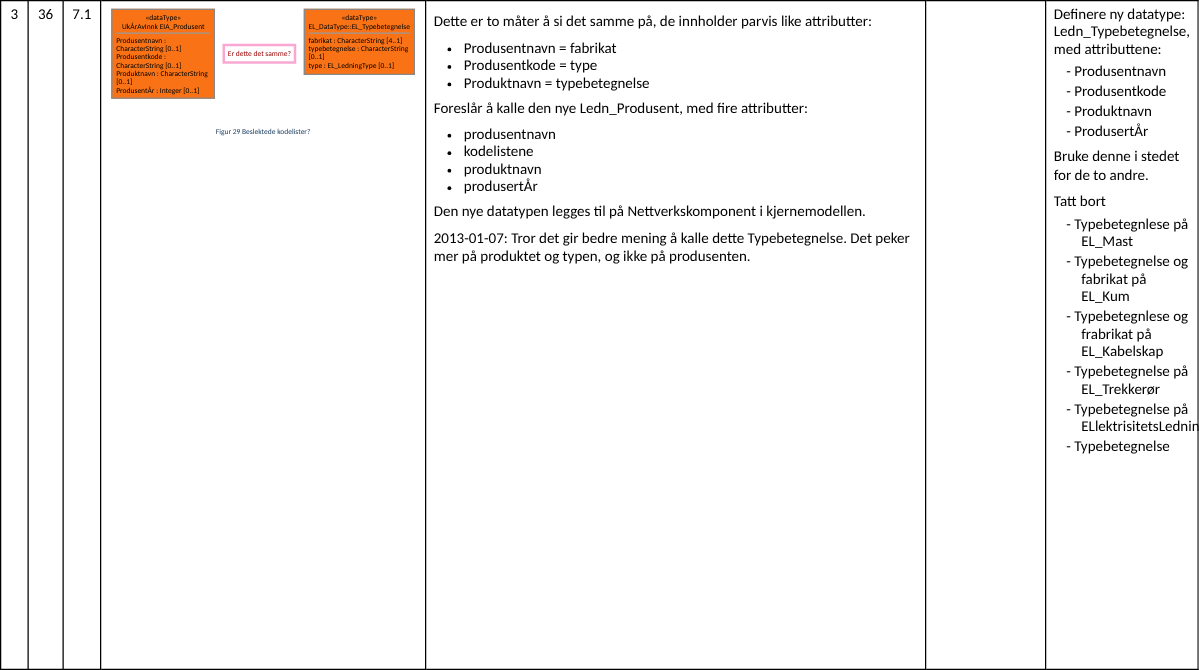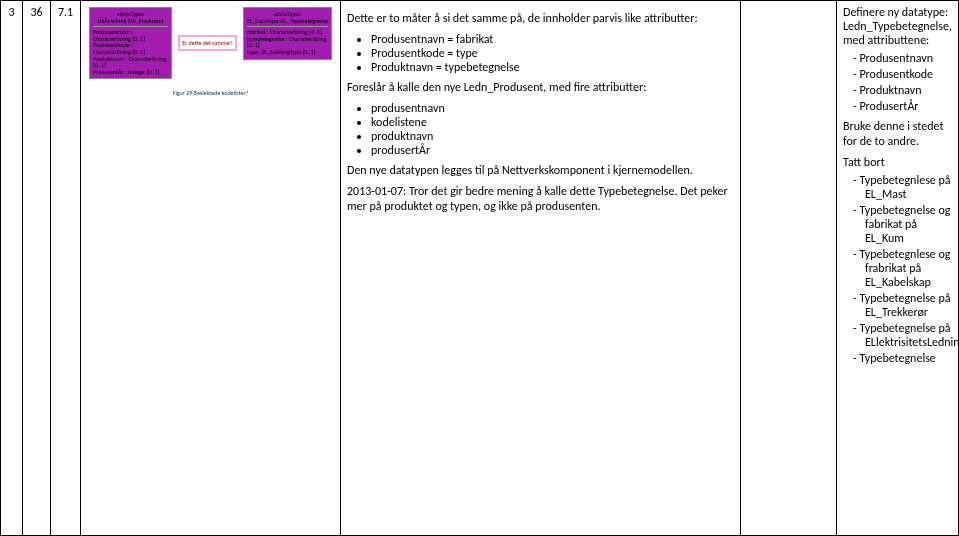--- a/index.html
+++ b/index.html
@@ -14,24 +14,24 @@
   .c4 { width:400px; }
   .c5 { width:96px; }
   .c6 { }
   .notop { border-top:none; }
   ul.bullets { list-style: disc; margin:0 0 4px 24px; padding:0; }
   ul.dashes { list-style:none; margin:4px 0 4px 10px; padding:0; }
   ul.dashes li { text-indent:-12px; padding-left:12px; margin-bottom:2px; }
   ul.dashes li::before { content:"- "; }
   .para { margin:6px 0; line-height:1.25; }
   .fig { width:100%; height:auto; }
-  .figbox { border:1px solid #888; background:#a21caf; padding:3px; font-size:6px; line-height:1.1; margin:2px; }
+  .figbox { border:1px solid #888; background:#f97316; padding:3px; font-size:6px; line-height:1.1; margin:2px; }
   .figrow { display:flex; gap:4px; align-items:flex-start; }
   .figcol { flex:1; }
-  .figcap { text-align:center; font-size:6px; color:#246; margin-top:8px; }
+  .figcap { text-align:center; font-size:6px; color:#246; margin-top:20px; }
   .red { border:2px solid #f9a8d4; color:#900; font-size:6px; padding:2px; margin:6px 0; }
   .line { border-top:1px solid #999; margin:2px 0; }
 </style>
 </head>
 <body>
 <div class="page">
 
 <table>
 
   <tbody>

